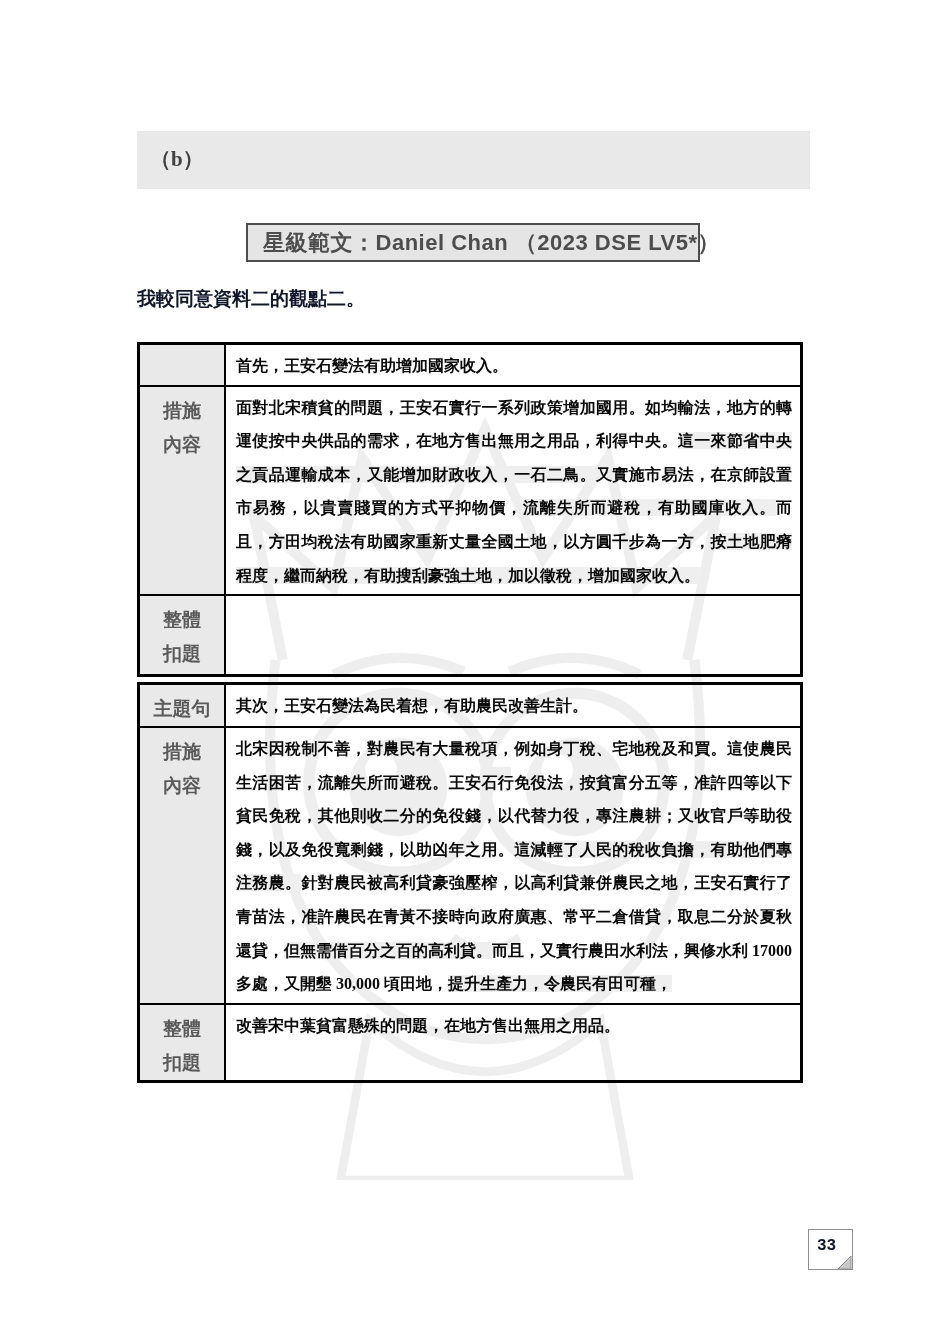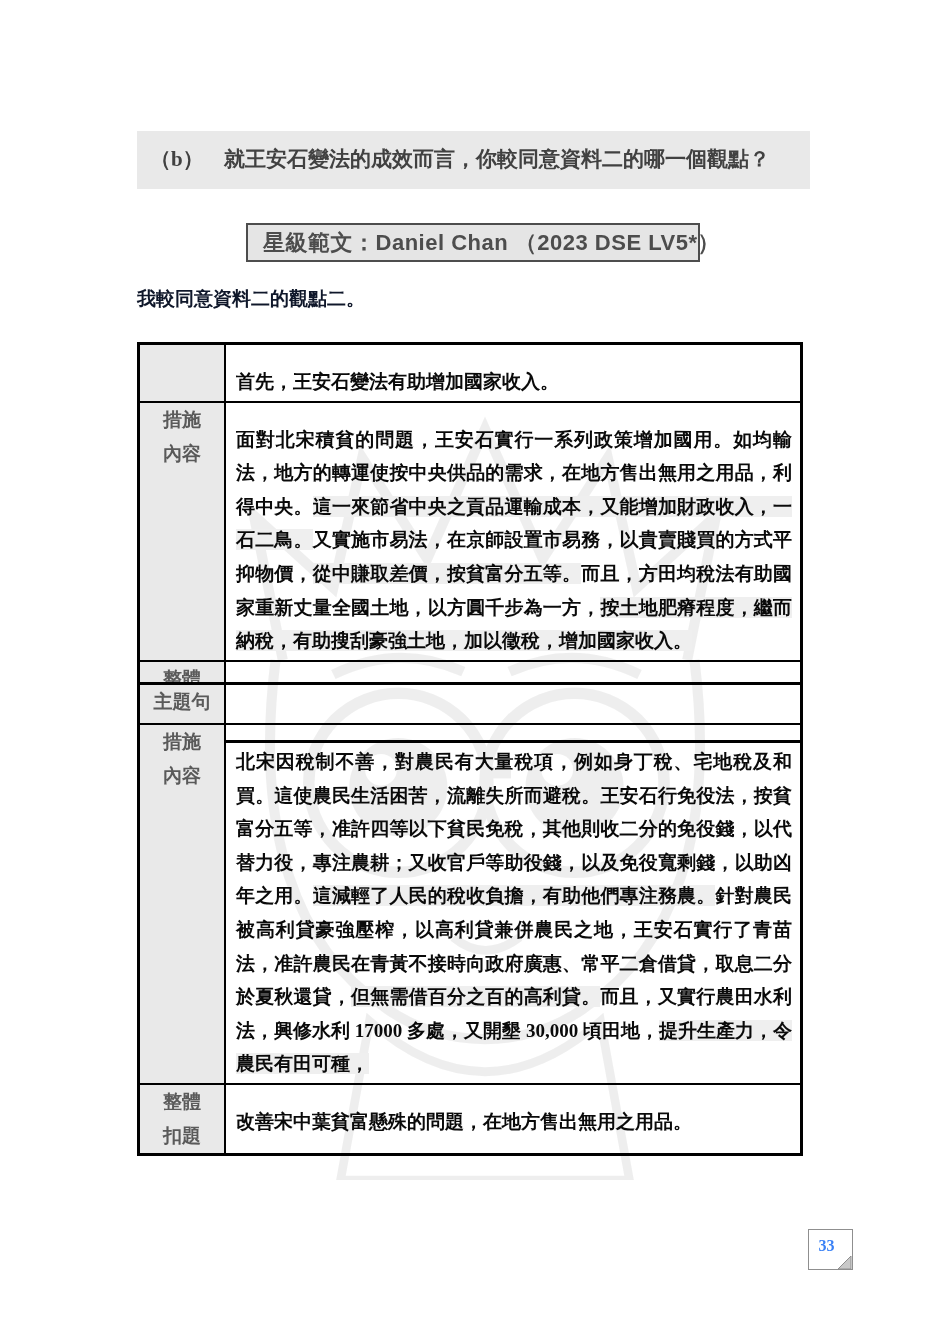--- a/index.html
+++ b/index.html
@@ -44,40 +44,40 @@
     border:3px solid #000; background:transparent;
   }
   #table-0 { top:342px; }
   #table-1 { top:682px; }
   .t-row { display:flex; border-top:2px solid #000; }
   .t-row:first-child { border-top:none; }
   .t-label {
     width:86px; flex:none; border-right:2px solid #000;
     background:#e9e9e9; color:#5a5a5a;
     font-weight:700; font-size:19px; text-align:center;
-    line-height:34px;
+    padding-top:7px; line-height:34px;
   }
   .t-content {
-    flex:1; padding:20px 8px 2px 10px;
-    font-weight:700; font-size:19px; line-height:33.6px;
+    flex:1; padding:4px 8px 2px 10px;
+    font-weight:700; font-size:16px; line-height:33.6px;
     color:#0a0a0a; text-align:justify;
   }
   .t-content .hl { background:#efefef; }
   #table-0 .t-row:nth-child(1) { min-height:38px; }
   #table-0 .t-row:nth-child(3) { min-height:80px; }
   #table-1 .t-row:nth-child(1) { min-height:38px; }
   #table-1 .t-row:nth-child(3) { min-height:70px; }
   
   .page-note {
     position:absolute; left:808px; top:1229px; width:45px; height:41px;
     border:1px solid #8f8f8f; background:#fff;
   }
   .page-note .num {
     position:absolute; left:0; right:8px; top:7px; text-align:center;
-    font-weight:700; font-size:16px; color:#3b82f6;
+    font-weight:700; font-size:16px; color:#0f172a;font-family:Liberation Mono, monospace;
   }
   .page-note svg { position:absolute; right:-1px; bottom:-1px; display:block; }
 </style>
 </head>
 <body>
 
 <div class="page">
 
   <svg class="watermark" viewBox="0 0 400 540" xmlns="http://www.w3.org/2000/svg" fill="none" stroke="#222" stroke-width="5">
     <path d="M60 180 L40 80 L95 130 L115 40 L160 110 L200 20 L240 110 L285 40 L305 130 L360 80 L340 180" stroke-width="7"></path>
@@ -91,46 +91,47 @@
     <circle cx="250" cy="256" r="11" fill="#fff" stroke="none"></circle>
     <path d="M95 190 Q140 168 185 188" stroke-width="7"></path>
     <path d="M217 188 Q262 168 307 190" stroke-width="7"></path>
     <path d="M178 372 Q200 390 224 372" stroke-width="6"></path>
     <path d="M120 430 Q200 500 280 430 L300 540 L100 540 Z" stroke-width="6"></path>
   </svg>
 
   <div class="question">
     <span class="q-label">（b）</span>
     <span class="q-text">
-      <span>就王安石變法的成效而言，你較同意資料二的哪一個觀點？</span><br>
+      <br>
     </span>
   </div>
 
   <div class="banner">
     <span>星級範文：Daniel Chan （2023 DSE LV5*）</span>
   </div>
 
   <div class="intro">我較同意資料二的觀點二。</div>
 
   <div class="doc-table" id="table-0">
       <div class="t-row">
         <div class="t-label"></div>
         <div class="t-content"><span>首先，王安石變法有助增加國家收入。</span></div>
       </div>
       <div class="t-row">
         <div class="t-label">措施<br>內容</div>
-        <div class="t-content"><span>面對北宋積貧的問題，王安石實行一系列政策增加國用。如均輸法，地方的轉運使按中央供品的需求，在地方售出無用之用品，利得中央。</span><span class="hl">這一來節省中央之貢品運輸成本，又能增加財政收入，一石二鳥。</span><span>又實施市易法，在京師設置市易務，以貴賣賤買的方式平抑物價，</span><span class="hl">從中賺取差價，按貧富分五等。</span><span>而且，方田均稅法有助國家重新丈量全國土地，以方圓千步為一方，</span><span class="hl">按土地肥瘠程度，繼而納稅，有助搜刮豪強土地，加以徵稅，增加國家收入。</span></div>
+        <div class="t-content"><span>面對北宋積貧的問題，王安石實行一系列政策增加國用。如均輸法，地方的轉運使按中央供品的需求，在地方售出無用之用品，利得中央。</span><span class="hl">這一來節省中央之貢品運輸成本，又能增加財政收入，一石二鳥。</span><span>又實施市易法，在京師設置市易務，以貴賣賤買的方式平抑物價，</span><span class="hl">流離失所而避稅，有助國庫收入。</span><span>而且，方田均稅法有助國家重新丈量全國土地，以方圓千步為一方，</span><span class="hl">按土地肥瘠程度，繼而納稅，有助搜刮豪強土地，加以徵稅，增加國家收入。</span></div>
       </div>
       <div class="t-row">
         <div class="t-label">整體<br>扣題</div>
       </div>
     </div>
   <div class="doc-table" id="table-1">
       <div class="t-row">
         <div class="t-label">主題句</div>
+        <div class="t-content"><span>其次，王安石變法為民着想，有助農民改善生計。</span></div>
       </div>
       <div class="t-row">
         <div class="t-label">措施<br>內容</div>
         <div class="t-content"><span>北宋因稅制不善，對農民有大量稅項，例如身丁稅、宅地稅及和買。這使農民生活困苦，流離失所而避稅。王安石行免役法，按貧富分五等，准許四等以下貧民免稅，其他則收二分的免役錢，以代替力役，專注農耕；又收官戶等助役錢，以及免役寬剩錢，以助凶年之用。</span><span class="hl">這減輕了人民的稅收負擔，有助他們專注務農。</span><span>針對農民被高利貸豪強壓榨，以高利貸兼併農民之地，王安石實行了青苗法，准許農民在青黃不接時向政府廣惠、常平二倉借貸，取息二分於夏秋還貸，</span><span class="hl">但無需借百分之百的高利貸。</span><span>而且，又實行農田水利法，興修水利 17000 多處，又開墾 30,000 頃田地，</span><span class="hl">提升生產力，令農民有田可種，</span></div>
       </div>
       <div class="t-row">
         <div class="t-label">整體<br>扣題</div>
         <div class="t-content"><span>改善宋中葉貧富懸殊的問題，在地方售出無用之用品。</span></div>
       </div>
     </div>

